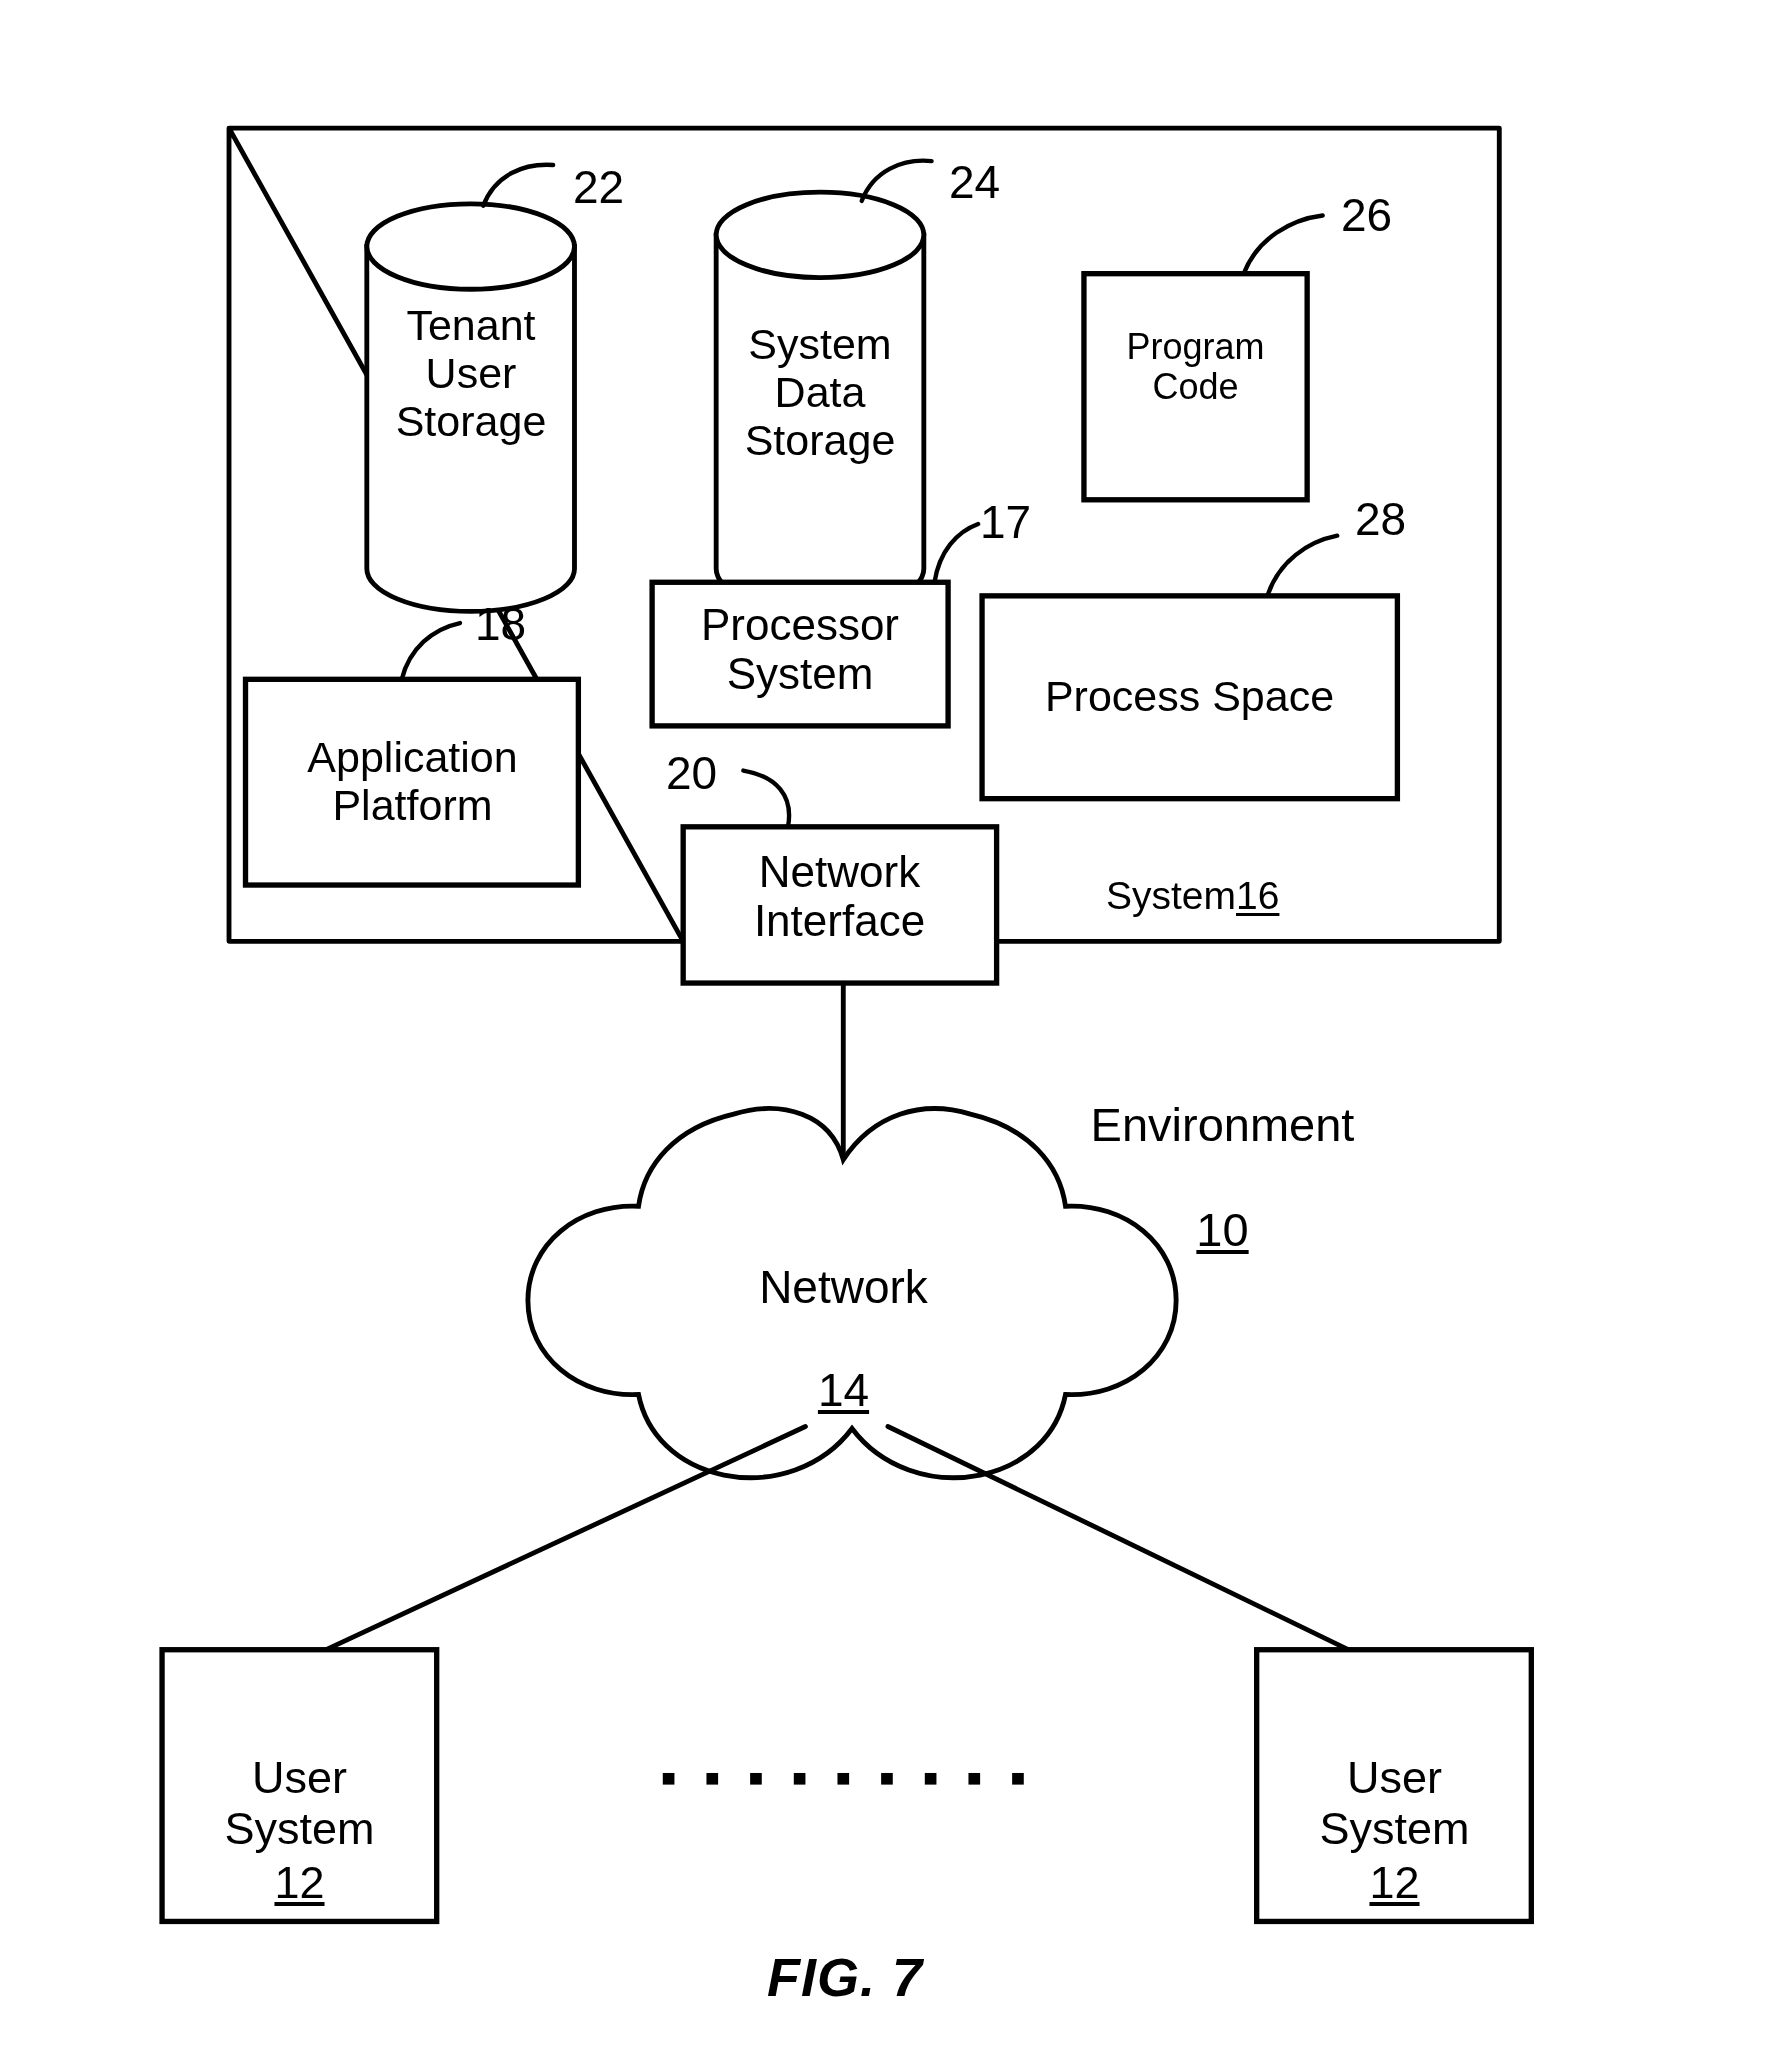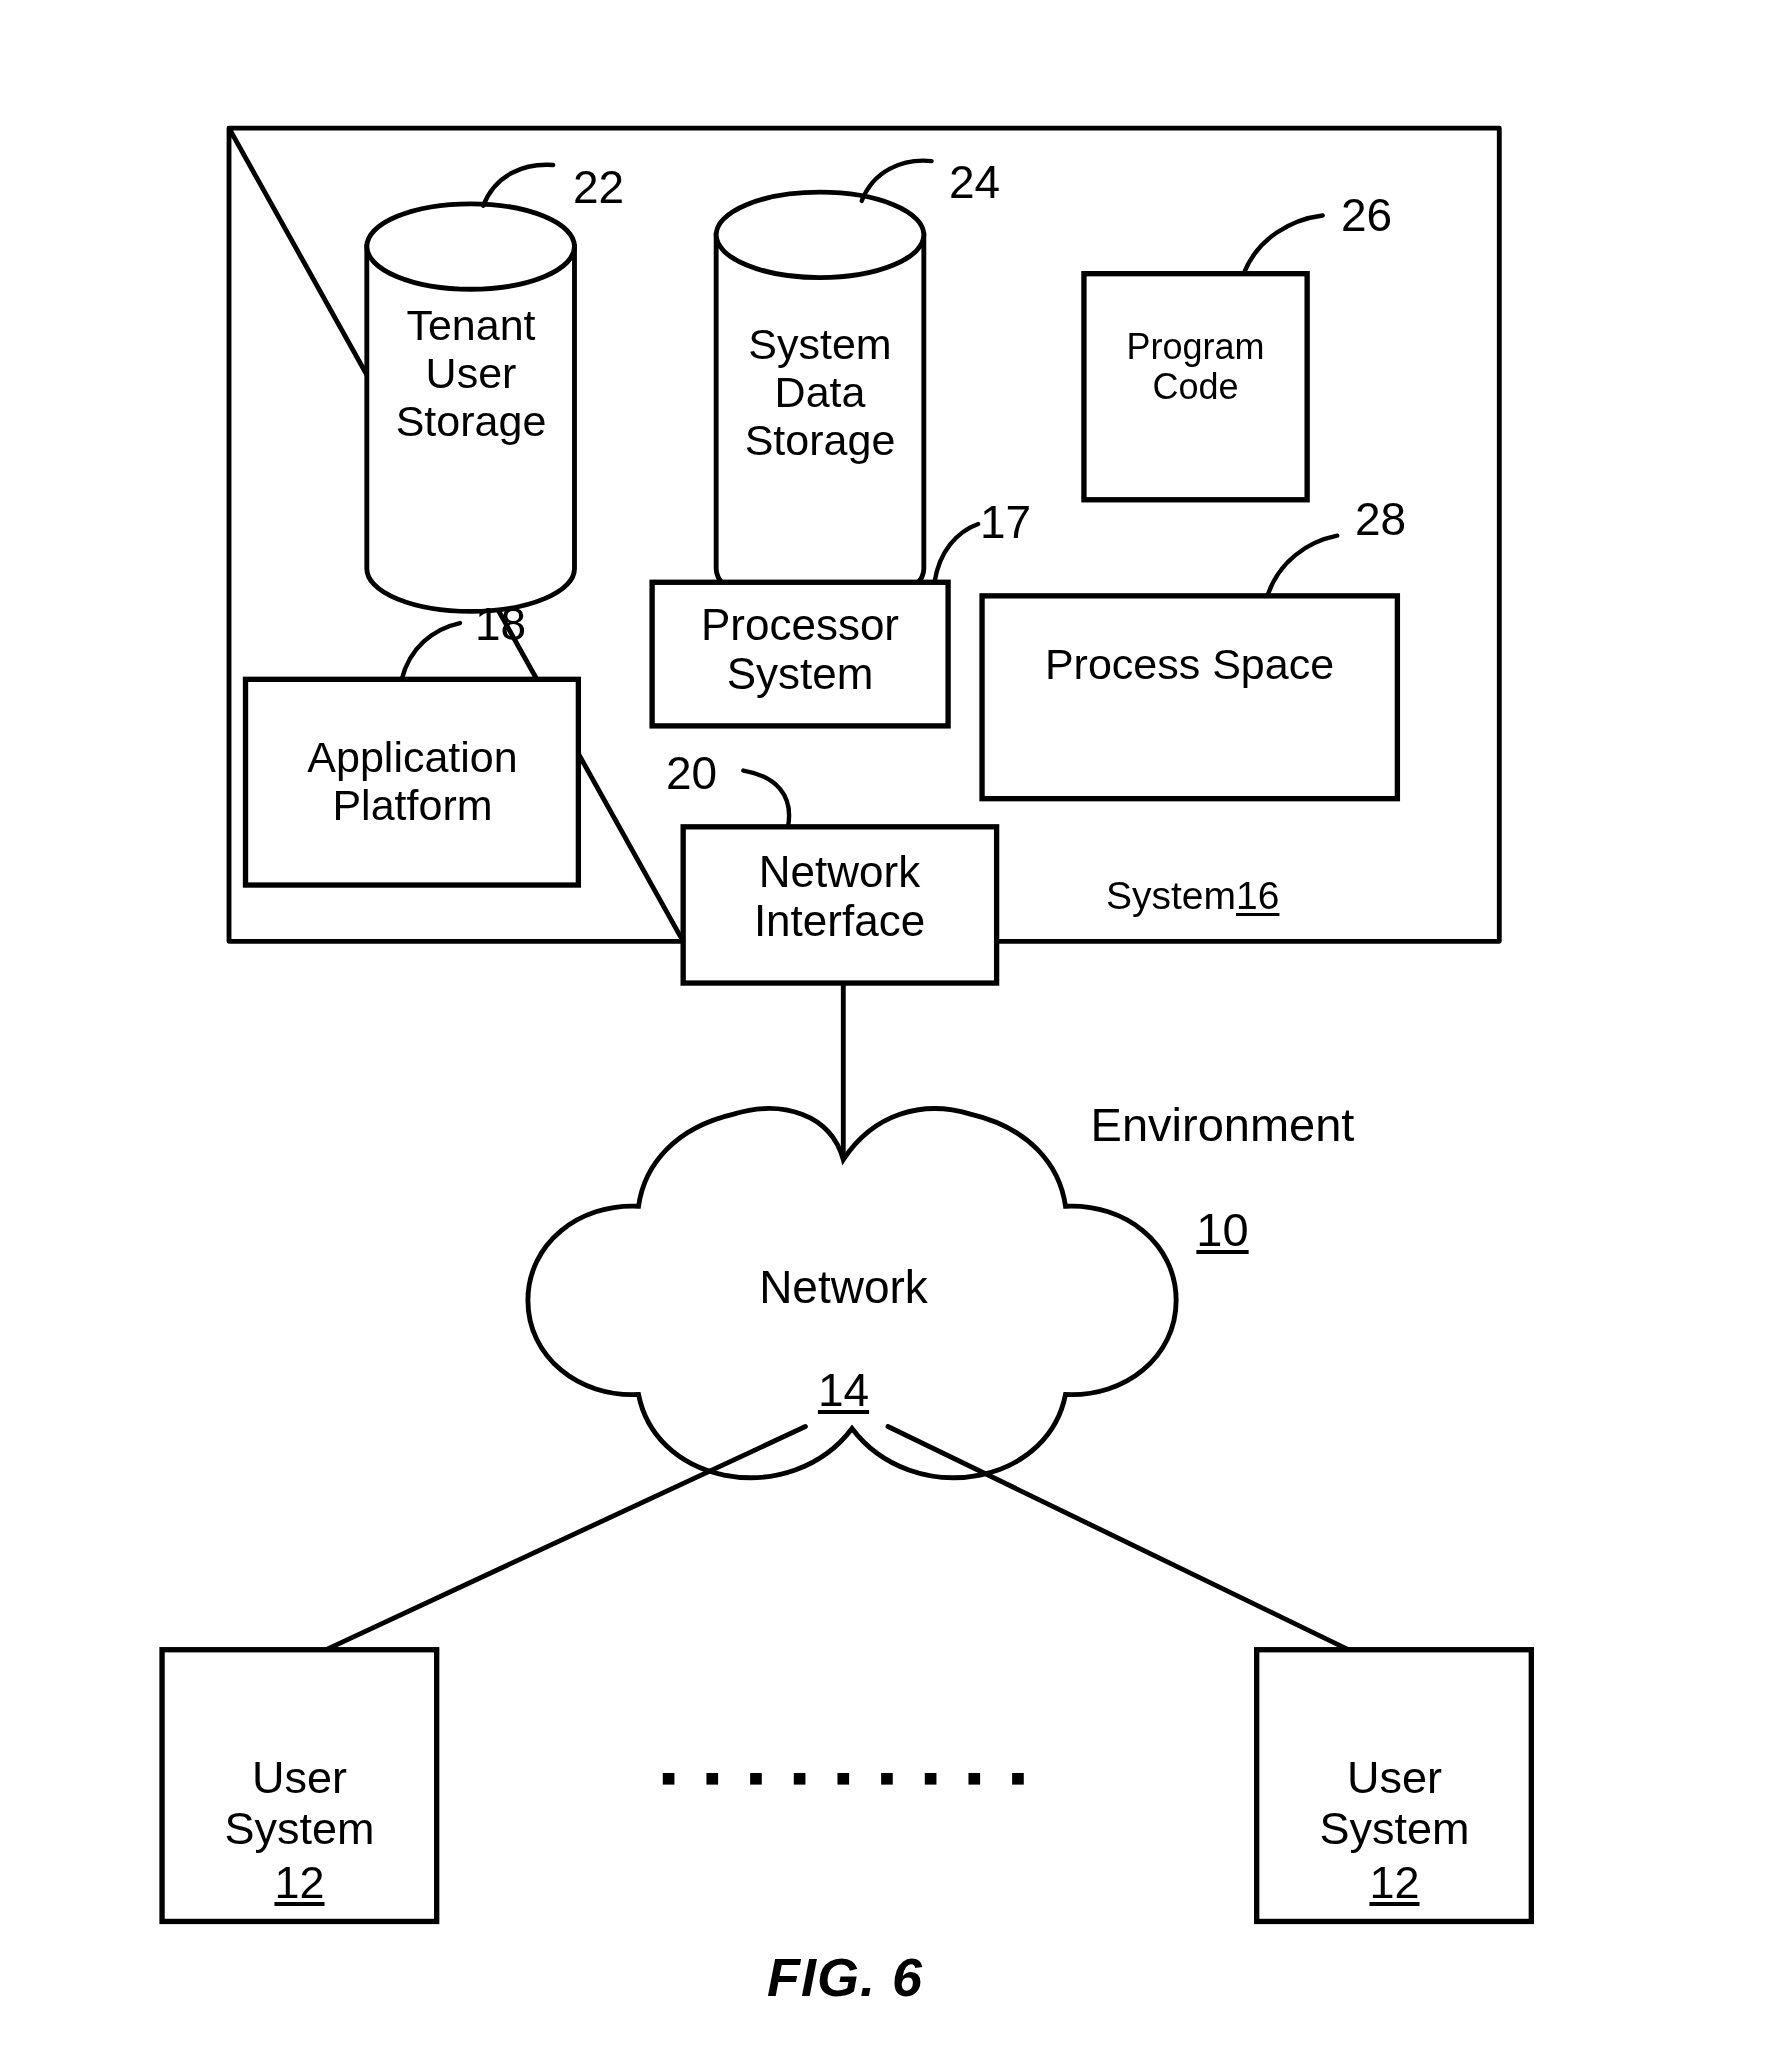--- a/index.html
+++ b/index.html
@@ -161,21 +161,21 @@
   <div class="ref-num" style="left:949px; top:155px;">24</div>
 
   <div class="lbl" style="left:1084px; top:327px; width:223px; font-size:36px;">Program
 Code</div>
   <div class="ref-num" style="left:1341px; top:188px;">26</div>
 
   <div class="lbl" style="left:652px; top:600px; width:296px; font-size:44px;">Processor
 System</div>
   <div class="ref-num" style="left:980px; top:495px;">17</div>
 
-  <div class="lbl" style="left:982px; top:640px; width:415px; font-size:43px;">Process Space</div>
+  <div class="lbl" style="left:982px; top:672px; width:415px; font-size:43px;">Process Space</div>
   <div class="ref-num" style="left:1355px; top:492px;">28</div>
 
   <div class="lbl" style="left:246px; top:733px; width:333px; font-size:43px;">Application
 Platform</div>
   <div class="ref-num" style="left:475px; top:597px;">18</div>
 
   <div class="lbl" style="left:683px; top:847px; width:313px; font-size:44px;">Network
 Interface</div>
   <div class="ref-num" style="left:666px; top:746px;">20</div>
 
@@ -198,16 +198,16 @@
 System</span>
     <div class="u" style="margin-top:3.9px;">12</div>
   </div>
 
   <div class="lbl" style="left:1257px; top:1703px; width:275px; font-size:45px;">
     <span>User
 System</span>
     <div class="u" style="margin-top:3.9px;">12</div>
   </div>
 
-  <div class="fig-caption" style="left:767px; top:1946px;">FIG. 6</div>
+  <div class="fig-caption" style="left:767px; top:1946px;">FIG. 7</div>
 
 </div>
 
 
 </body></html>

